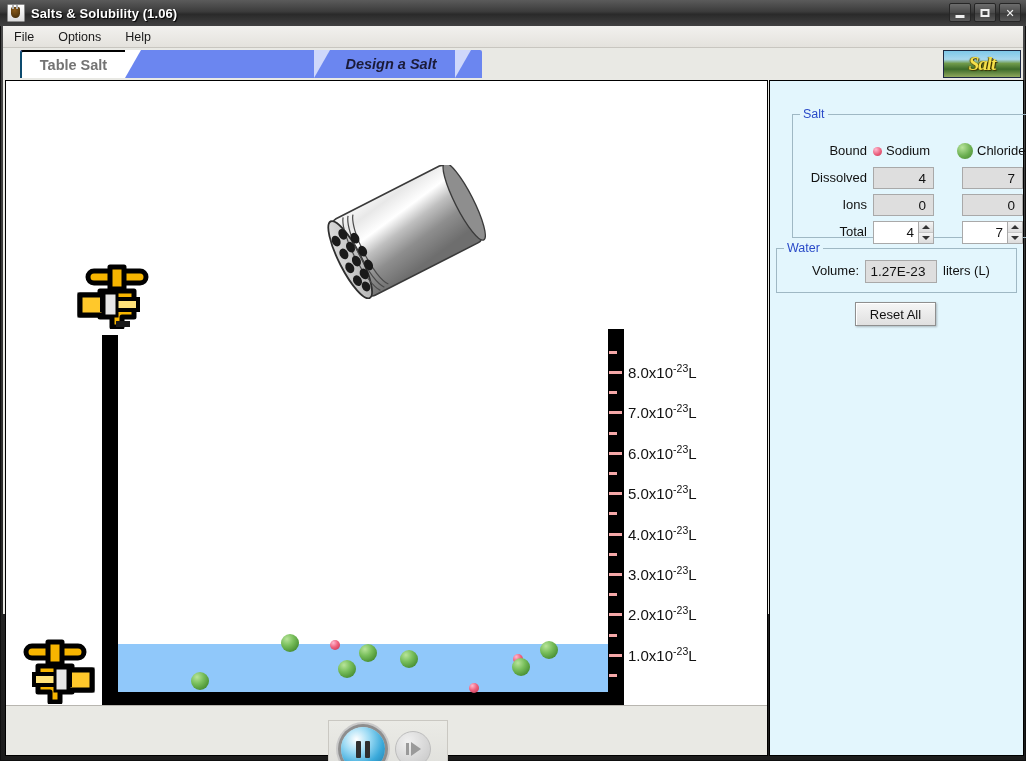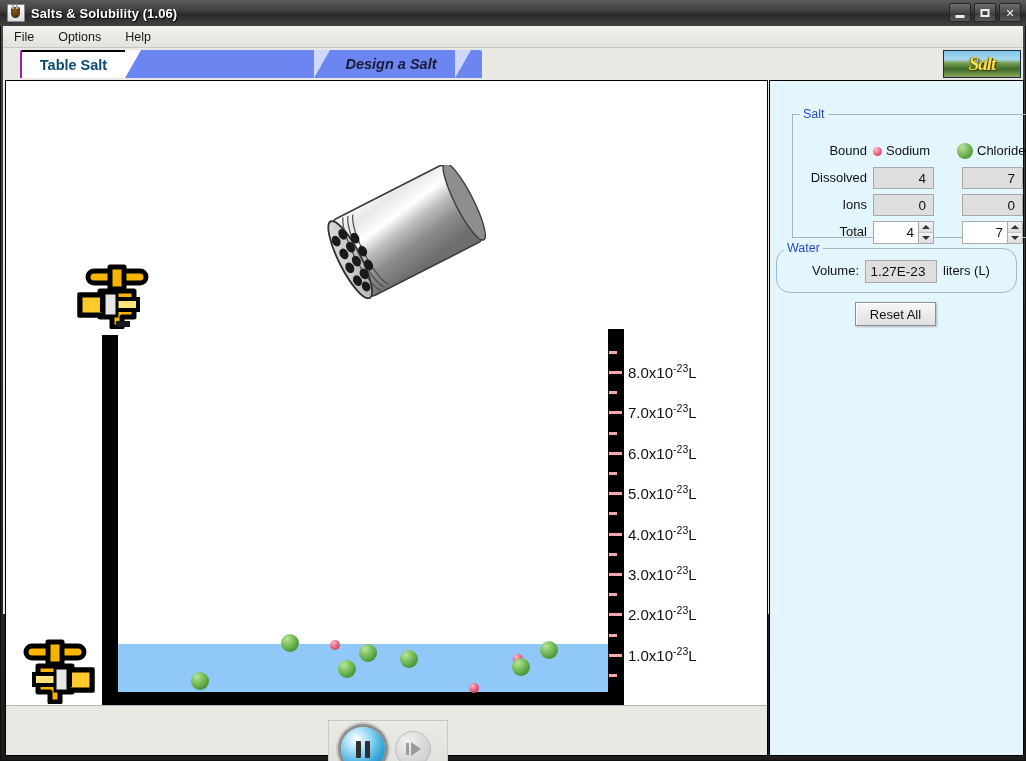--- a/index.html
+++ b/index.html
@@ -78,22 +78,22 @@
     background:#6b86f0;
     border-top-left-radius:2px;border-top-right-radius:2px;
   }
   .tab{
     position:absolute;top:2px;height:28px;
     display:flex;align-items:center;justify-content:center;
     font-size:14.5px;font-weight:bold;color:#1b1b38;
     box-sizing:border-box;cursor:pointer;white-space:nowrap;
   }
   .tab.selected{
-    background:#ffffff;color:#0c4a6e;
-    border-left:2px solid #a21caf;border-top:2px solid #000;
+    background:#ffffff;color:#737373;
+    border-left:2px solid #0c4a6e;border-top:2px solid #000;
     border-top-left-radius:3px;
   }
   .tab-slant{
     position:absolute;top:2px;height:28px;width:16px;
     overflow:hidden;
   }
   .tab-slant:before{
     content:"";position:absolute;left:0;top:0;width:0;height:0;
     border-left:16px solid #ffffff;border-bottom:28px solid transparent;
   }
@@ -443,21 +443,21 @@
             <div>
                 <i class="ar-up"></i>
               </div>
             <div>
                 <i class="ar-dn"></i>
               </div>
           </span>
         </div>
       </div>
 
-      <div class="group" style="left:6px;top:167px;width:241px;height:45px;border-radius:14px;">
+      <div class="group" style="left:6px;top:167px;width:241px;height:45px;">
         <span class="legend">Water</span>
         <div class="lbl" style="left:-4px;top:14px;width:86px;">Volume:</div>
         <div class="cellbox" style="left:88px;top:11px;width:72px;height:23px;justify-content:center;padding-right:6px;">1.27E-23</div>
         <div class="lbl" style="left:166px;top:14px;width:80px;text-align:left;">liters (L)</div>
       </div>
 
       <div class="reset-btn" style="left:85px;top:221px;width:81px;height:24px;">Reset All</div>
     </div>
 
   </div>

